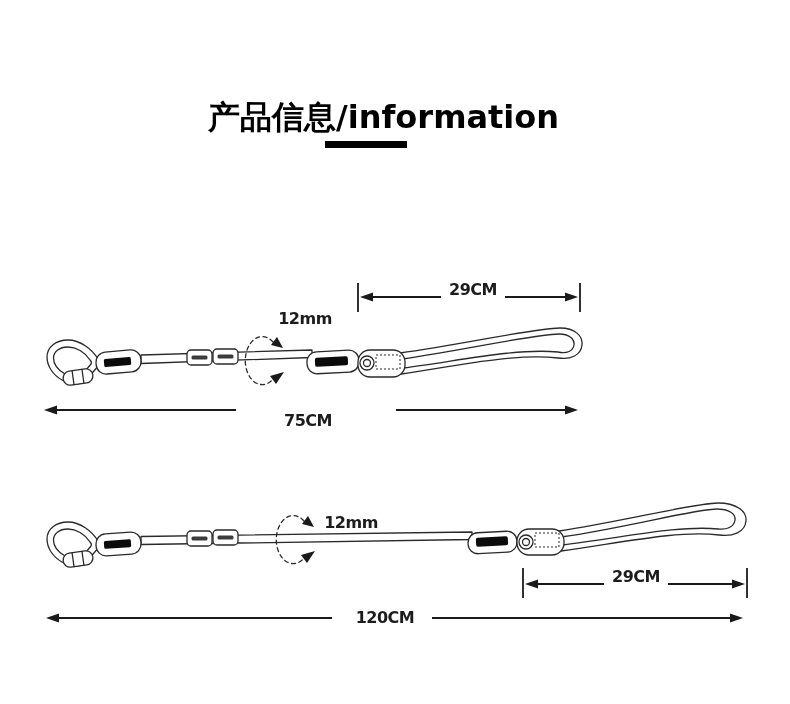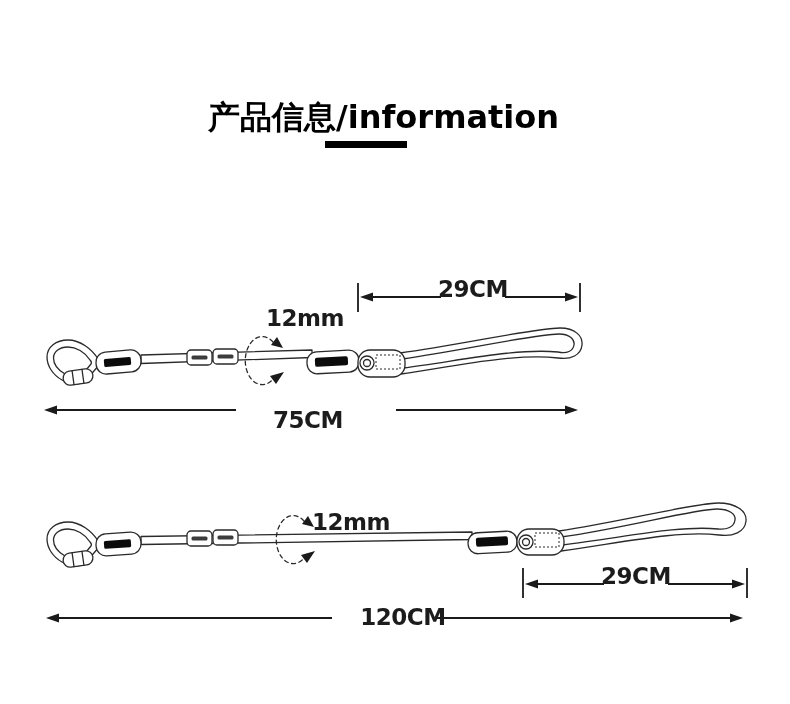--- a/index.html
+++ b/index.html
@@ -26,21 +26,21 @@
     width:82px;height:7px;
     background:#000000;
   }
   .art-svg{
     position:absolute;left:0;top:0;
     width:790px;height:704px;
   }
   .dim-label{
     position:absolute;
     transform:translate(-50%,-50%);
-    font-size:23px;
+    font-size:16px;
     font-weight:bold;
     color:#1c1c1c;
     letter-spacing:-0.5px;
     white-space:nowrap;
   }
   
   .art{stroke:#2a2a2a;stroke-width:1.3;fill:none;stroke-linecap:round;stroke-linejoin:round;}
   .artw{stroke:#2a2a2a;stroke-width:1.3;fill:#ffffff;stroke-linejoin:round;}
   .lbl{fill:#0b0b0b;stroke:none;}
   .smudge{fill:#3c3c3c;stroke:none;}
@@ -195,15 +195,15 @@
       </g>
     </g>
   </svg>
 
   <div class="dim-label" style="left:305px;top:318px;">12mm</div>
   <div class="dim-label" style="left:473px;top:289px;">29CM</div>
   <div class="dim-label" style="left:308px;top:420px;">75CM</div>
 
   <div class="dim-label" style="left:351px;top:522px;">12mm</div>
   <div class="dim-label" style="left:636px;top:576px;">29CM</div>
-  <div class="dim-label" style="left:403px;top:617px;">120CM</div>
+  <div class="dim-label" style="left:385px;top:617px;">120CM</div>
 
 </div>
 
 </body></html>

